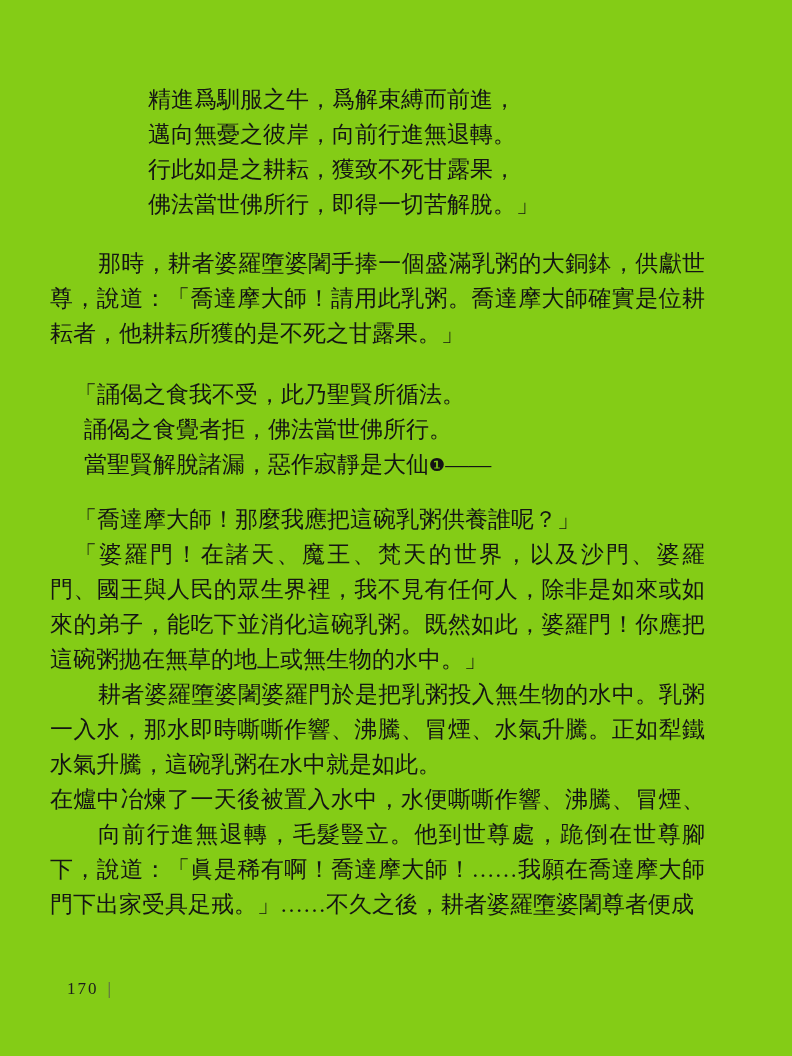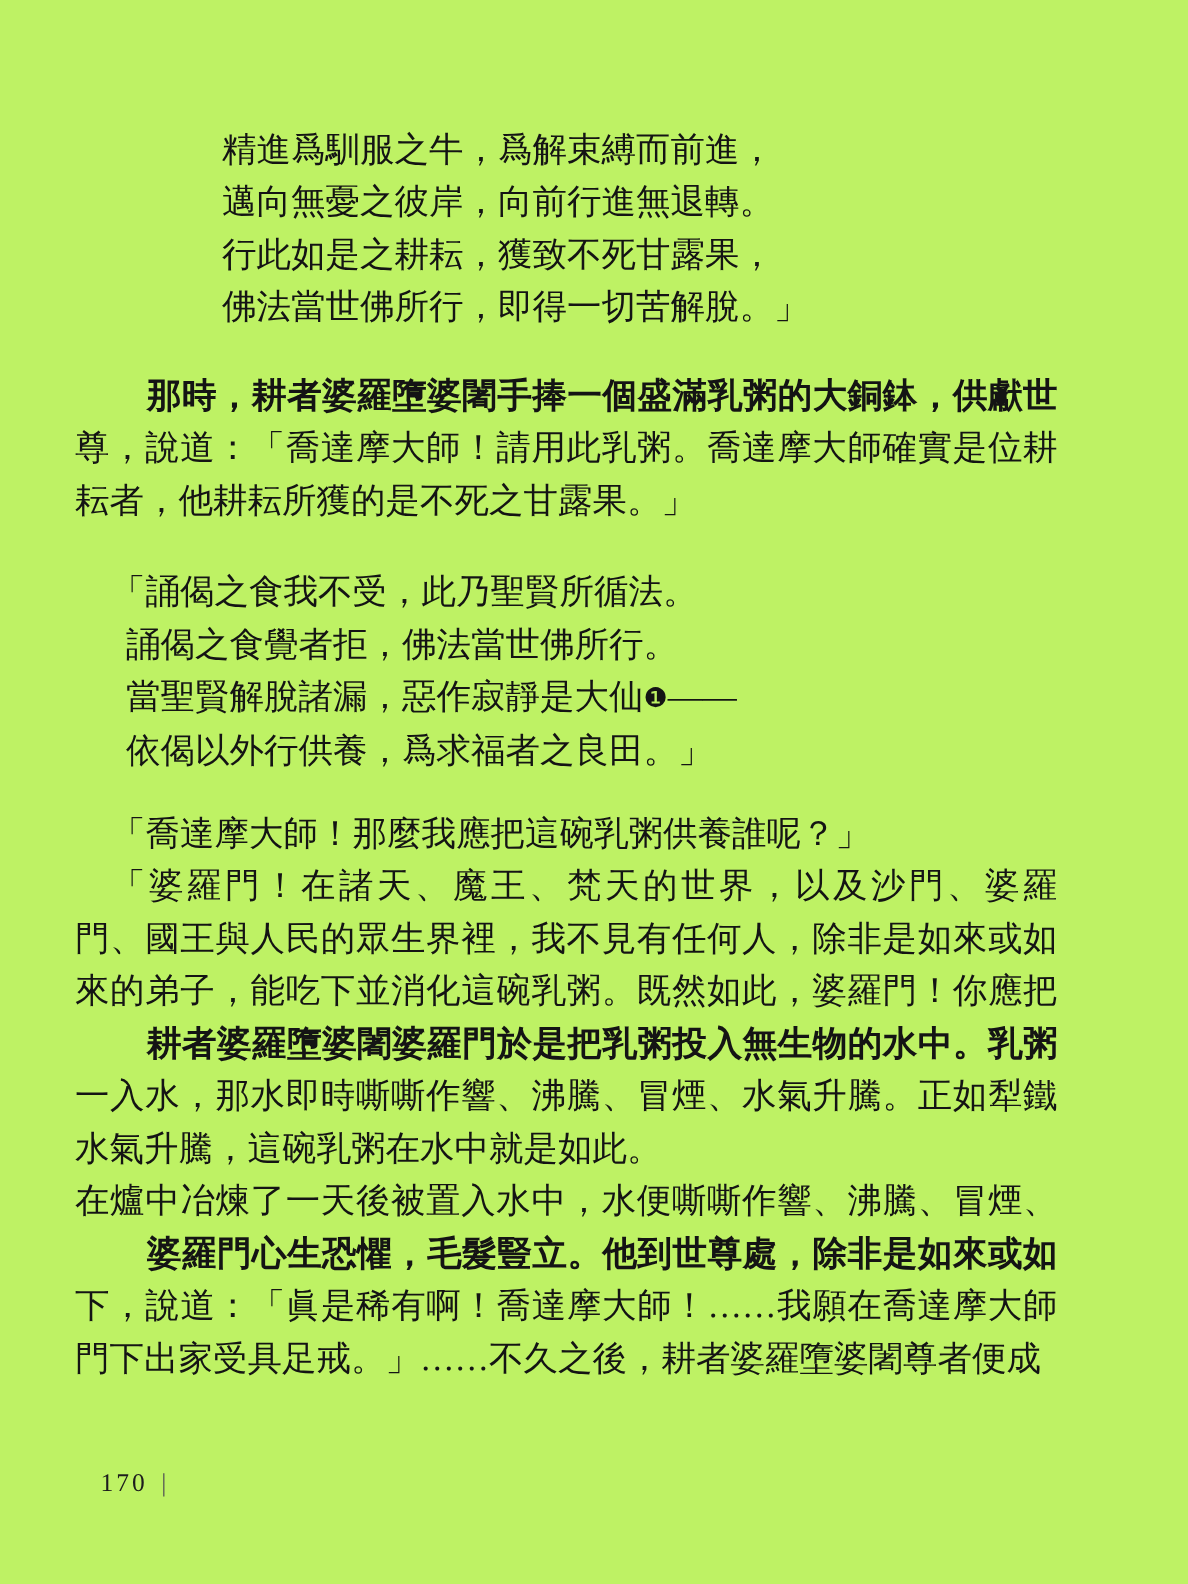--- a/index.html
+++ b/index.html
@@ -1,19 +1,19 @@
 <!DOCTYPE html>
 <html lang="zh-Hant"><head>
 <meta charset="utf-8">
 <style>
   html,body{margin:0;padding:0;background:#ffffff;}
   .page{
     position:relative;
     width:792px;height:1056px;
-    background:#bef264;
+    background:#84cc16;
     overflow:hidden;
     font-family:"Liberation Serif","DejaVu Serif",serif;
     color:#141414;
   }
   .text-block{
     position:absolute;
     left:50px;top:82px;
     width:655px;
   }
   .line{
@@ -22,21 +22,21 @@
     white-space:nowrap;
   }
   
   .fill{
     white-space:normal;
     text-align:justify;
     text-align-last:justify;
   }
   
   .ind1{padding-left:24px;}   
-  .ind2{padding-left:48px;font-weight:bold;}   
+  .ind2{padding-left:48px;}   
   .v1{padding-left:98px;}     
   .v2a{padding-left:24px;}    
   .v2b{padding-left:34px;}    
   
   .sec-p1{margin-top:24px;}
   .sec-v2{margin-top:26px;}
   .sec-p2{margin-top:20px;}
   .fn-marker{
     font-family:"DejaVu Sans","Liberation Sans",sans-serif;
     font-size:18px;
@@ -72,42 +72,42 @@
     <section class="sec-p1">
       <div class="line fill ind2">那時，耕者婆羅墮婆闍手捧一個盛滿乳粥的大銅鉢，供獻世</div>
       <div class="line fill">尊，說道：「喬達摩大師！請用此乳粥。喬達摩大師確實是位耕</div>
       <div class="line">耘者，他耕耘所獲的是不死之甘露果。」</div>
     </section>
 
     <section class="sec-v2">
       <div class="line v2a">「誦偈之食我不受，此乃聖賢所循法。</div>
       <div class="line v2b">誦偈之食覺者拒，佛法當世佛所行。</div>
       <div class="line v2b"><span>當聖賢解脫諸漏，惡作寂靜是大仙</span><span class="fn-marker">❶</span><span>——</span></div>
-      <div class="line v2b">依偈以外行供養，爲求福者之良田。」</div>
     </section>
 
     <section class="sec-p2">
       <div class="line ind1">「喬達摩大師！那麼我應把這碗乳粥供養誰呢？」</div>
     </section>
 
     <section>
       <div class="line fill ind1">「婆羅門！在諸天、魔王、梵天的世界，以及沙門、婆羅</div>
       <div class="line fill">門、國王與人民的眾生界裡，我不見有任何人，除非是如來或如</div>
       <div class="line fill">來的弟子，能吃下並消化這碗乳粥。既然如此，婆羅門！你應把</div>
+      <div class="line">這碗粥拋在無草的地上或無生物的水中。」</div>
     </section>
 
     <section>
       <div class="line fill ind2">耕者婆羅墮婆闍婆羅門於是把乳粥投入無生物的水中。乳粥</div>
       <div class="line fill">一入水，那水即時嘶嘶作響、沸騰、冒煙、水氣升騰。正如犁鐵</div>
       <div class="line">水氣升騰，這碗乳粥在水中就是如此。</div>
       <div class="line fill">在爐中冶煉了一天後被置入水中，水便嘶嘶作響、沸騰、冒煙、</div>
     </section>
 
     <section>
-      <div class="line fill ind2">婆羅門心生恐懼，毛髮豎立。他到世尊處，除非是如來或如</div>
+      <div class="line fill ind2">向前行進無退轉，毛髮豎立。他到世尊處，跪倒在世尊腳</div>
       <div class="line fill">下，說道：「眞是稀有啊！喬達摩大師！……我願在喬達摩大師</div>
       <div class="line">門下出家受具足戒。」……不久之後，耕者婆羅墮婆闍尊者便成</div>
     </section>
 
   </main>
 
   <footer class="page-footer">
     <span>170</span><span class="footer-rule">|</span>
   </footer>
 </div>

